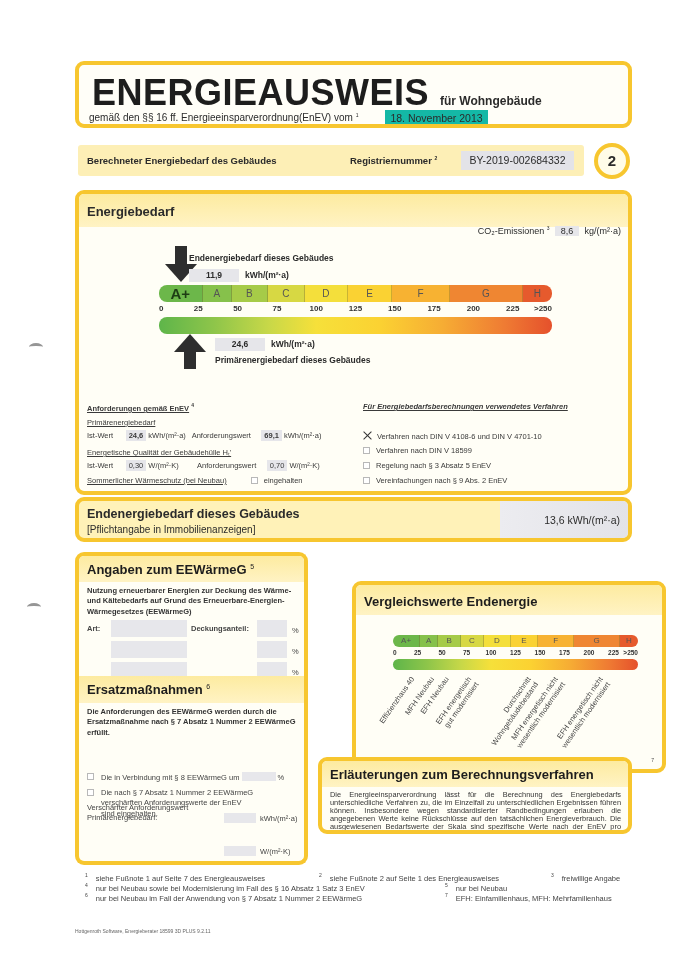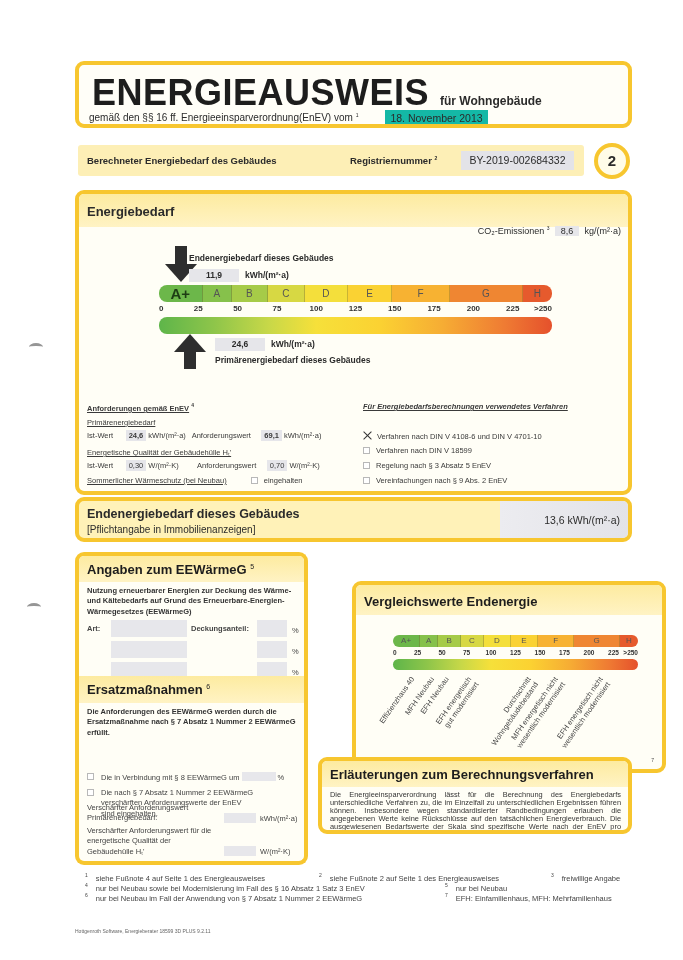--- a/index.html
+++ b/index.html
@@ -220,21 +220,20 @@
     <span class="cb" style="position:absolute;left:0;top:1px;"></span>
     <div style="padding-left:14px;width:170px;">Die nach § 7 Absatz 1 Nummer 2 EEWärmeG verschärften Anforderungswerte der EnEV sind eingehalten.</div>
   </div>
   <div class="optrow" style="top:96px;width:215px;">
     <span class="cb" style="position:absolute;left:0;top:1px;"></span>
     <div style="padding-left:14px;width:215px;"><span>Die in Verbindung mit § 8 EEWärmeG um</span> <span class="blank" style="position:relative;display:inline-block;width:34px;height:9px;vertical-align:-1px;"></span> <span>%</span></div>
   </div>
   <div class="optrow" style="top:127px;width:120px;">Verschärfter Anforderungswert Primärenergiebedarf:</div>
   <div class="blank" style="left:145px;top:137px;width:32px;height:10px;"></div>
   <div class="small" style="left:181px;top:138px;">kWh/(m²·a)</div>
-  <div class="optrow" style="top:150px;width:125px;">Verschärfter Anforderungswert für die energetische Qualität der Gebäudehülle Hₜ'</div>
   <div class="blank" style="left:145px;top:170px;width:32px;height:10px;"></div>
   <div class="small" style="left:181px;top:171px;">W/(m²·K)</div>
 </div>
 
 <div class="panel" id="vg">
   <div class="phead">
       <div class="h2" style="top:9px;">Vergleichswerte Endenergie</div>
     </div>
   <div class="scale" id="smallScale" style="left:37px;top:50px;width:245px;height:12px;">
       <div class="seg" style="width: 27.2222px; background: rgb(108, 183, 74); font-size: 8px; line-height: 12px;">A+</div>
@@ -274,21 +273,21 @@
 </div>
 
 <div class="panel" id="er">
   <div class="phead">
       <div class="h2" style="top:6px;">Erläuterungen zum Berechnungsverfahren</div>
     </div>
   <div class="body">Die Energieeinsparverordnung lässt für die Berechnung des Energiebedarfs unterschiedliche Verfahren zu, die im Einzelfall zu unterschiedlichen Ergebnissen führen können. Insbesondere wegen standardisierter Randbedingungen erlauben die angegebenen Werte keine Rückschlüsse auf den tatsächlichen Energieverbrauch. Die ausgewiesenen Bedarfswerte der Skala sind spezifische Werte nach der EnEV pro Quadratmeter Gebäudenutzfläche (Aₙ), die im Allgemeinen größer ist als die Wohnfläche des Gebäudes.</div>
 </div>
 
 <div id="footnotes">
-    <div class="fn" style="left: 85px; top: 872px;"><sup>1</sup><span>siehe Fußnote 4 auf Seite 1 des Energieausweises</span></div>
+    <div class="fn" style="left: 85px; top: 872px;"><sup>1</sup><span>siehe Fußnote 1 auf Seite 7 des Energieausweises</span></div>
     <div class="fn" style="left: 319px; top: 872px;"><sup>2</sup><span>siehe Fußnote 2 auf Seite 1 des Energieausweises</span></div>
     <div class="fn" style="left: 551px; top: 872px;"><sup>3</sup><span>freiwillige Angabe</span></div>
     <div class="fn" style="left: 85px; top: 882px;"><sup>4</sup><span>nur bei Neubau sowie bei Modernisierung im Fall des § 16 Absatz 1 Satz 3 EnEV</span></div>
     <div class="fn" style="left: 445px; top: 882px;"><sup>5</sup><span>nur bei Neubau</span></div>
     <div class="fn" style="left: 85px; top: 892px;"><sup>6</sup><span>nur bei Neubau im Fall der Anwendung von § 7 Absatz 1 Nummer 2 EEWärmeG</span></div>
     <div class="fn" style="left: 445px; top: 892px;"><sup>7</sup><span>EFH: Einfamilienhaus, MFH: Mehrfamilienhaus</span></div>
   </div>
 <div class="fn" style="left:75px;top:928px;font-size:5px;color:#666;">Hottgenroth Software, Energieberater 18599 3D PLUS 9.2.11</div>
 
 </body></html>

